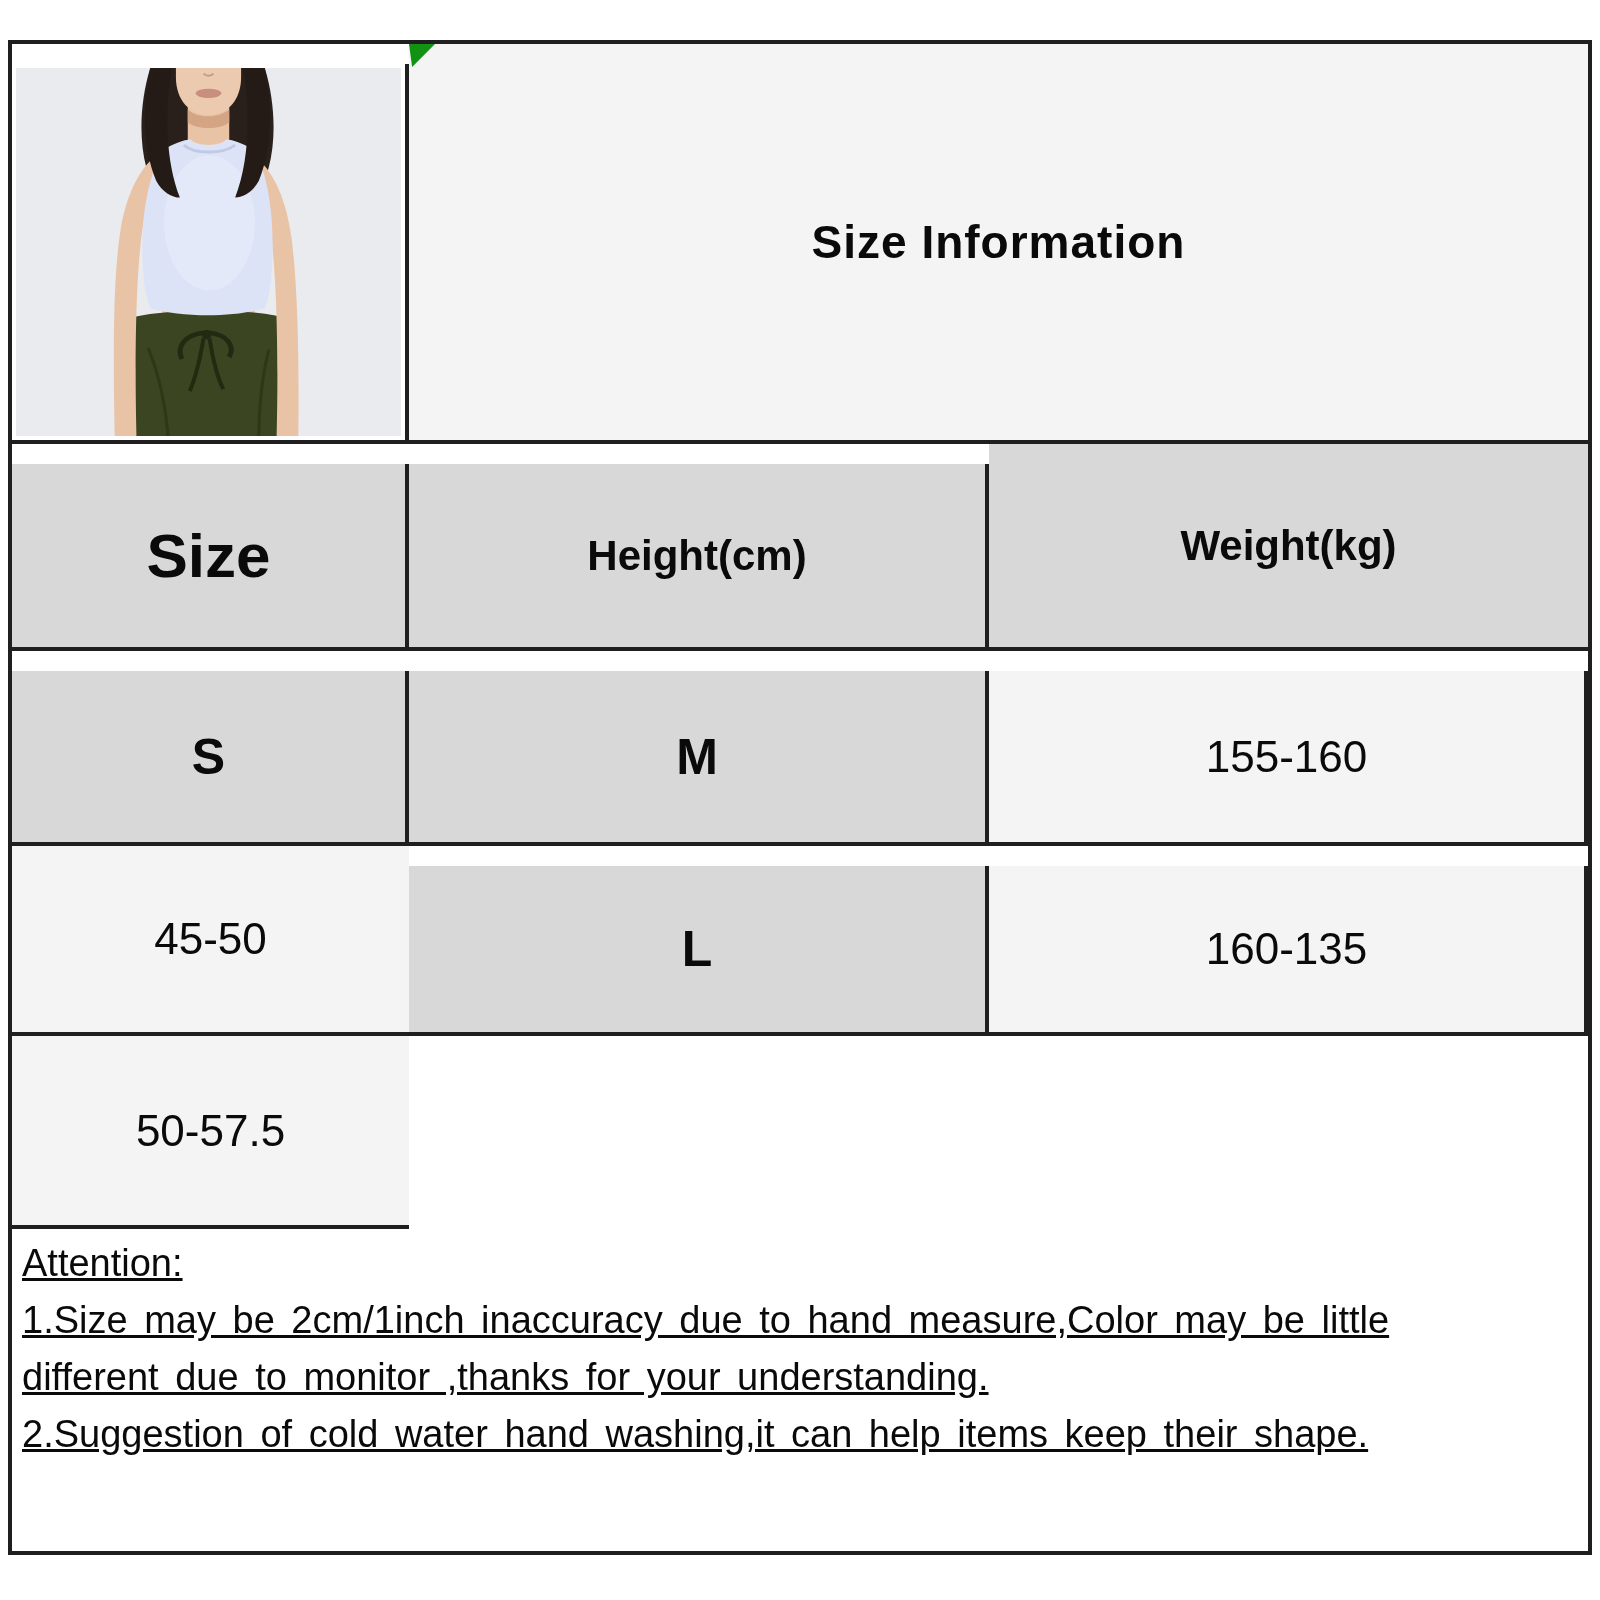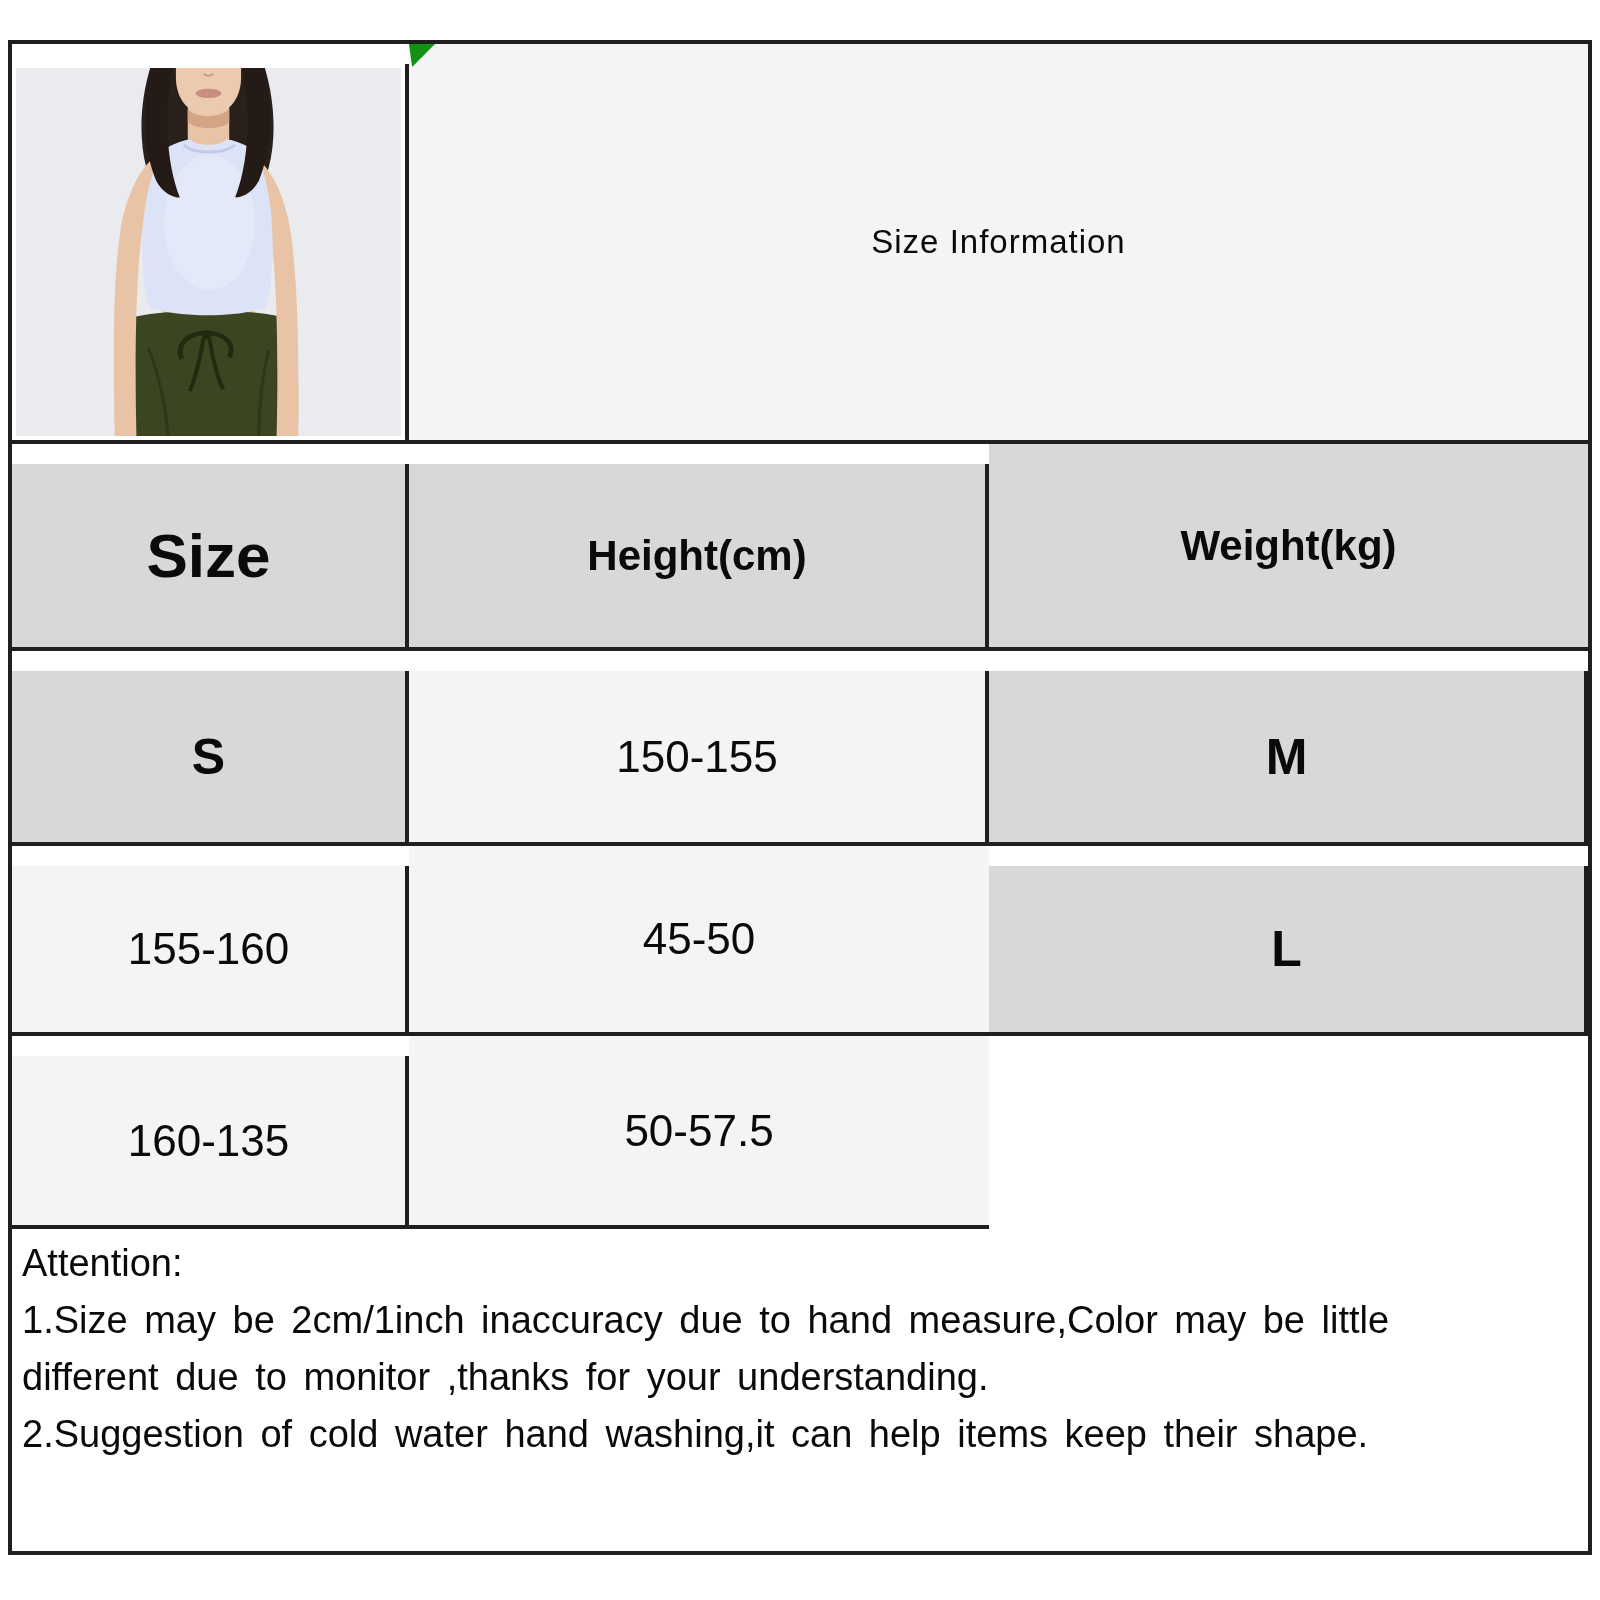--- a/index.html
+++ b/index.html
@@ -19,37 +19,37 @@
   .cell{box-sizing:border-box;display:flex;align-items:center;justify-content:center;}
   .br{border-right:4px solid #1f1f1f;margin-top:20px;}
   .bb{border-bottom:4px solid #1f1f1f;}
   .gray{background:#d8d8d8;}
   .light{background:#f4f4f4;}
 
   .photo-cell{background:#ffffff;padding:4px;display:block;}
   .photo-cell svg{display:block;width:100%;height:100%;}
 
   .title-cell{grid-column:2/4;background:#f4f4f4;position:relative;}
-  .title-text{font-size:33px;font-weight:normal;letter-spacing:1px;}
+  .title-text{font-size:46px;font-weight:bold;letter-spacing:1px;}
   .corner-marker{
     position:absolute;top:0;left:0;width:26px;height:23px;
     background:#129212;clip-path:polygon(0 0,100% 0,12% 100%);
   }
 
   .h-size{font-size:62px;font-weight:bold;}
   .h-col{font-size:42px;font-weight:bold;}
   .row-label{font-size:50px;font-weight:bold;}
   .value{font-size:44px;font-weight:400;}
 
   .attention-cell{
     grid-column:1/4;background:#ffffff;box-sizing:border-box;
     padding:6px 10px 0 10px;display:block;
   }
   .attention-cell .line{
-    font-size:38px;line-height:57px;word-spacing:6px;white-space:nowrap;
+    font-size:38px;line-height:57px;word-spacing:6px;white-space:nowrap;text-decoration:underline;
   }
 </style>
 </head>
 <body>
 
 <div class="sheet">
 
   <div class="cell br bb photo-cell">
     <svg viewBox="0 0 390 392" preserveAspectRatio="none">
       <rect width="390" height="392" fill="#e9ebee"></rect>
@@ -92,21 +92,20 @@
   <div class="cell bb title-cell">
     <span class="corner-marker"></span>
     <span class="title-text">Size Information</span>
   </div>
 
   <div class="cell br bb gray h-size">Size</div>
   <div class="cell br bb gray h-col">Height(cm)</div>
   <div class="cell bb gray h-col">Weight(kg)</div>
 
   <div class="cell br bb gray row-label">S</div>
-  <div class="cell br bb light value">150-155</div>
 
   <div class="cell br bb gray row-label">M</div>
   <div class="cell br bb light value">155-160</div>
   <div class="cell bb light value">45-50</div>
 
   <div class="cell br bb gray row-label">L</div>
   <div class="cell br bb light value">160-135</div>
   <div class="cell bb light value">50-57.5</div>
 
   <div class="attention-cell">

